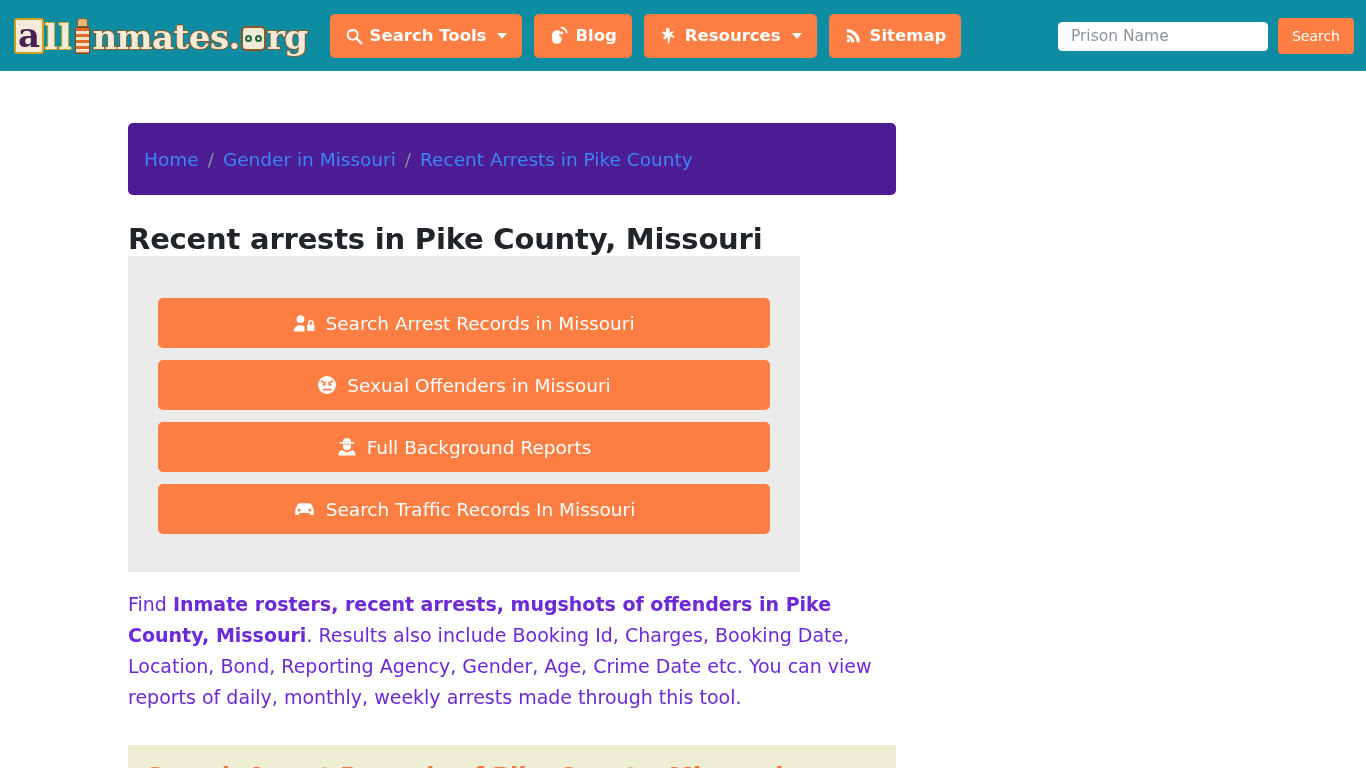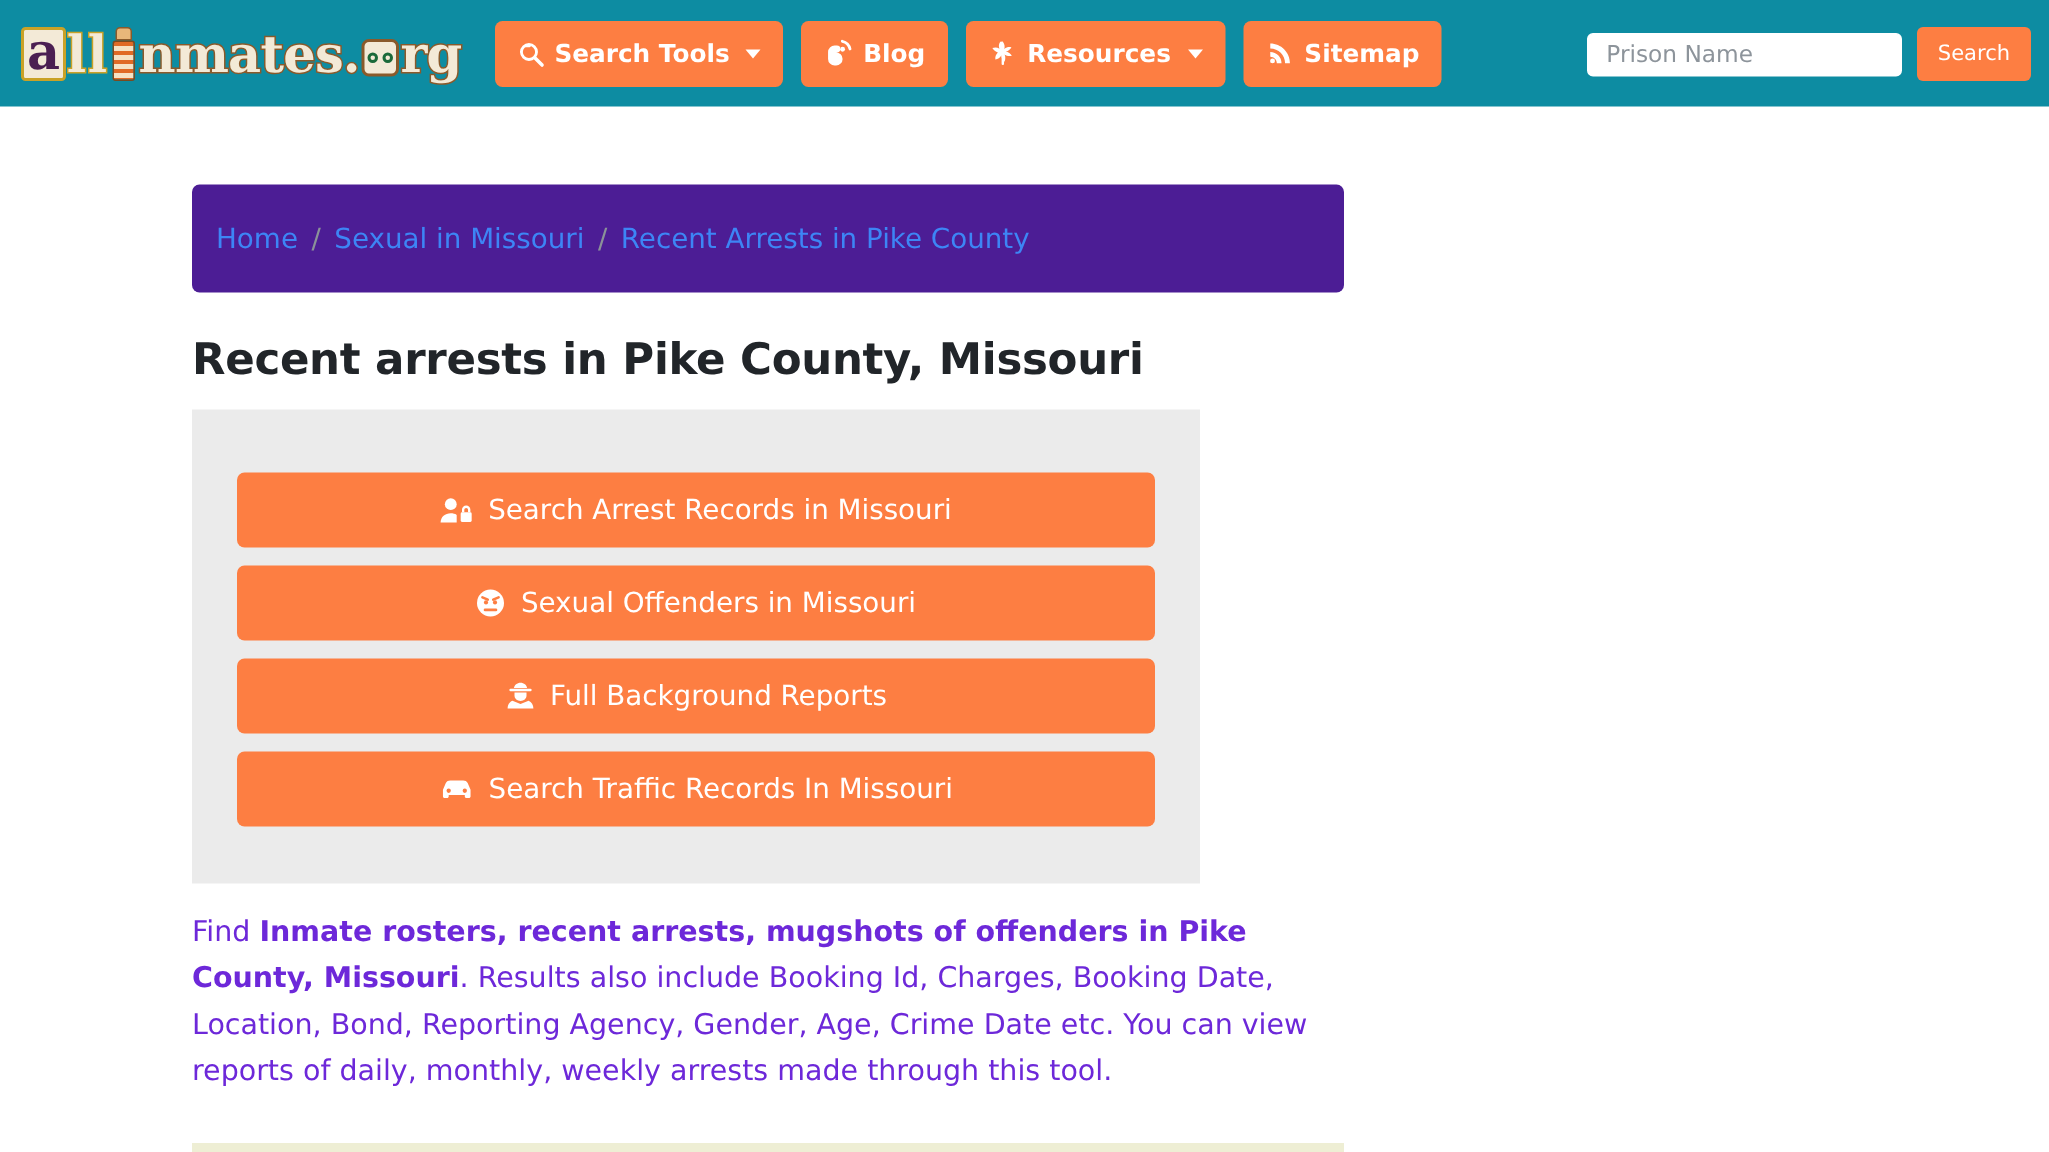--- a/index.html
+++ b/index.html
@@ -195,21 +195,20 @@
   h1.page-title {
     font-size: 29px;
     font-weight: bold;
     color: #212529;
     margin: 27px 0 0 0;
     letter-spacing: -0.2px;
   }
 
   .action-panel {
     background: #ebebeb;
-    margin-top: 17px;
     padding: 42px 30px 38px 30px;
     width: 672px;
   }
   .action-btn {
     display: flex;
     align-items: center;
     justify-content: center;
     gap: 10px;
     width: 612px;
     height: 50px;
@@ -319,21 +318,21 @@
     <button class="search-btn">Search</button>
   </div>
 </div>
 
 <div class="page">
   <div class="container">
 
     <nav class="breadcrumb">
       <a>Home</a>
       <span class="bc-sep">/</span>
-      <a>Sexual in Missouri</a>
+      <a>Gender in Missouri</a>
       <span class="bc-sep">/</span>
       <a>Recent Arrests in Pike County</a>
     </nav>
 
     <h1 class="page-title">Recent arrests in Pike County, Missouri</h1>
 
     <div class="action-panel">
 
       <button class="action-btn">
         <span class="ico">

